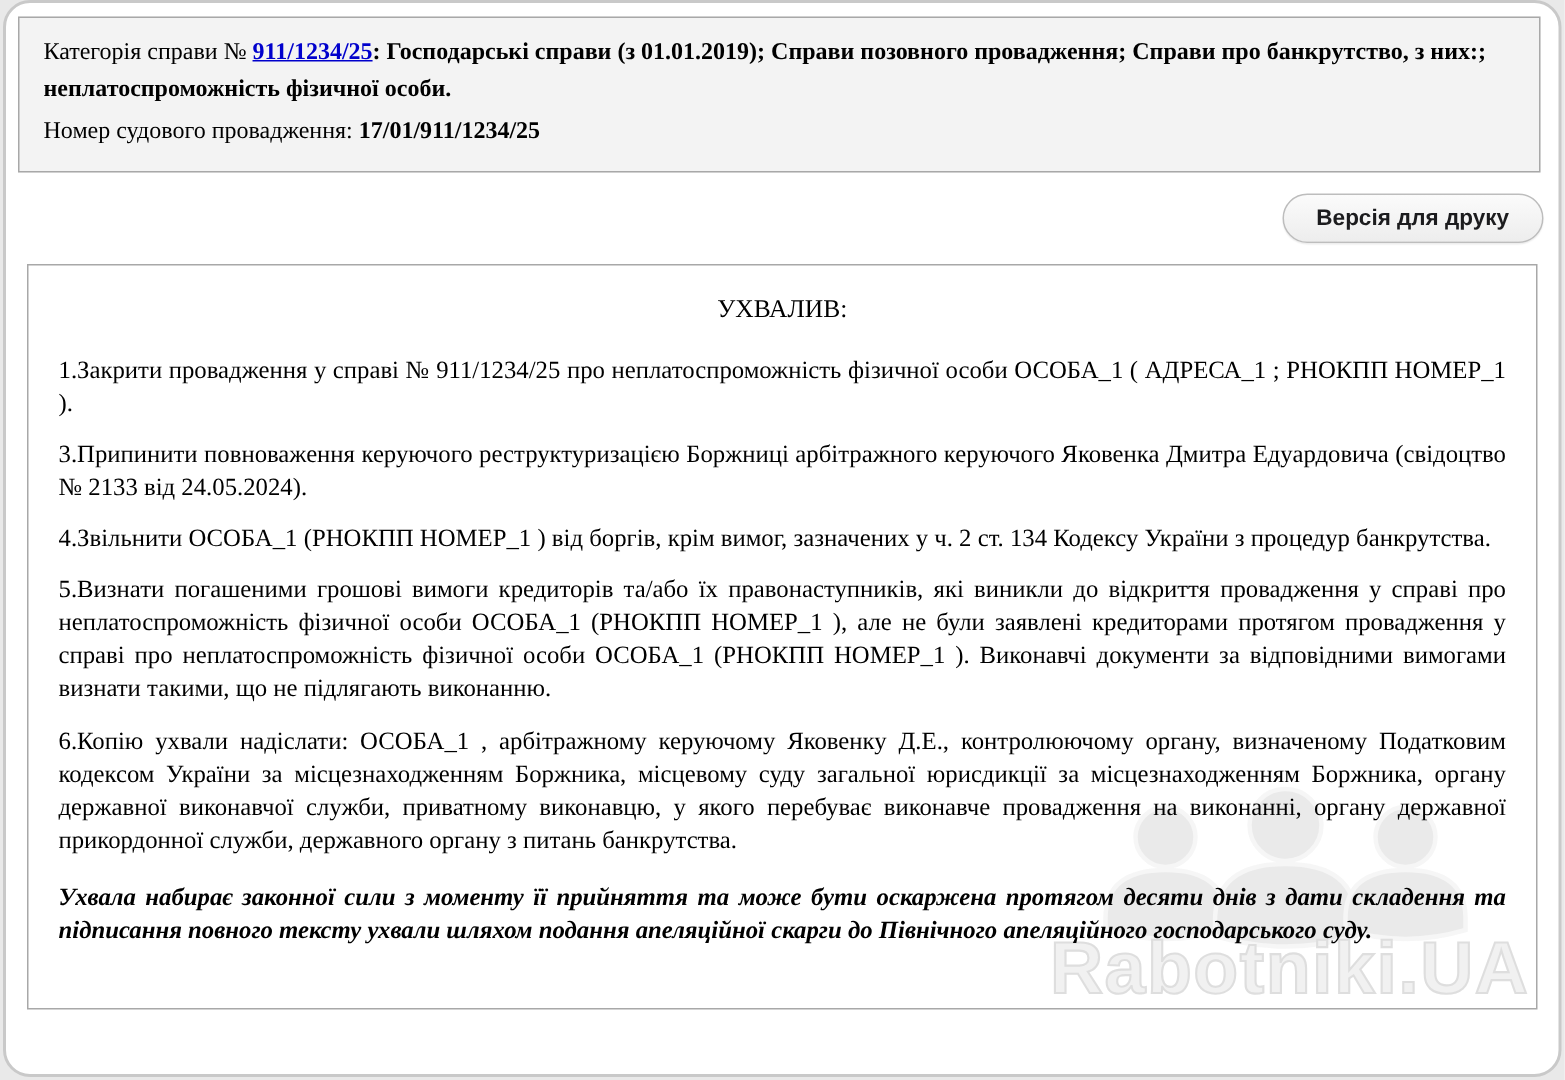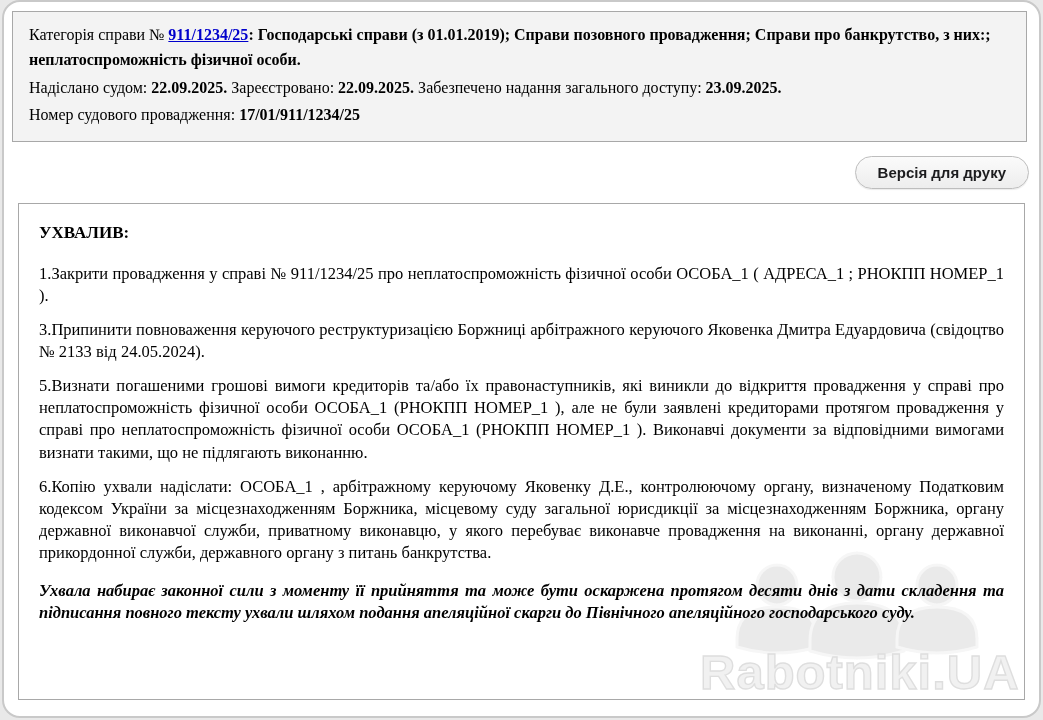--- a/index.html
+++ b/index.html
@@ -62,22 +62,22 @@
     border: 1px solid #a8a8a8;
     padding: 14px 20px 16px 20px;
     height: 497px;
     overflow: hidden;
     font-size: 16.5px;
     line-height: 1.34;
     color: #000;
   }
   .doc-content { position: relative; z-index: 1; }
   .doc-title {
-    text-align: left;
-    font-weight: bold;
+    text-align: center;
+    font-weight: normal;
     font-size: 17px;
     margin: 4px 0 18px 0;
   }
   .doc-par {
     text-align: justify;
     margin: 0 0 12px 0;
   }
   .doc-par.final {
     font-weight: bold;
     font-style: italic;
@@ -95,23 +95,20 @@
 </head>
 <body>
 
 <div class="page-card">
 
   <div class="case-header">
     <div class="h-line">
       <span>Категорія справи № </span><a class="case-link">911/1234/25</a><b>: Господарські справи (з 01.01.2019); Справи позовного провадження; Справи про банкрутство, з них:; неплатоспроможність фізичної особи.</b>
     </div>
     <div class="h-line">
-      <span>Надіслано судом: </span><b>22.09.2025.</b><span> Зареєстровано: </span><b>22.09.2025.</b><span> Забезпечено надання загального доступу: </span><b>23.09.2025.</b>
-    </div>
-    <div class="h-line">
       <span>Номер судового провадження: </span><b>17/01/911/1234/25</b>
     </div>
   </div>
 
   <div class="toolbar-row">
     <button class="print-btn">Версія для друку</button>
   </div>
 
   <div class="doc-box">
 
@@ -124,19 +121,20 @@
         <circle cx="245" cy="38" r="20"></circle>
         <path d="M205 92 Q205 60 245 60 Q285 60 285 92 L285 100 Q245 112 205 100 Z"></path>
       </g>
       <text x="8" y="142" font-family="Liberation Sans, sans-serif" font-size="49" font-weight="bold" letter-spacing="1" fill="#efefef" stroke="#d9d9d9" stroke-width="1.4">Rabotniki.UA</text>
     </svg>
 
     <div class="doc-content">
       <div class="doc-title">УХВАЛИВ:</div>
       <p class="doc-par">1.Закрити провадження у справі № 911/1234/25 про неплатоспроможність фізичної особи ОСОБА_1 ( АДРЕСА_1 ; РНОКПП НОМЕР_1 ).</p>
       <p class="doc-par">3.Припинити повноваження керуючого реструктуризацією Боржниці арбітражного керуючого Яковенка Дмитра Едуардовича (свідоцтво № 2133 від 24.05.2024).</p>
+      <p class="doc-par">4.Звільнити ОСОБА_1 (РНОКПП НОМЕР_1 ) від боргів, крім вимог, зазначених у ч. 2 ст. 134 Кодексу України з процедур банкрутства.</p>
       <p class="doc-par">5.Визнати погашеними грошові вимоги кредиторів та/або їх правонаступників, які виникли до відкриття провадження у справі про неплатоспроможність фізичної особи ОСОБА_1 (РНОКПП НОМЕР_1 ), але не були заявлені кредиторами протягом провадження у справі про неплатоспроможність фізичної особи ОСОБА_1 (РНОКПП НОМЕР_1 ). Виконавчі документи за відповідними вимогами визнати такими, що не підлягають виконанню.</p>
       <p class="doc-par">6.Копію ухвали надіслати: ОСОБА_1 , арбітражному керуючому Яковенку Д.Е., контролюючому органу, визначеному Податковим кодексом України за місцезнаходженням Боржника, місцевому суду загальної юрисдикції за місцезнаходженням Боржника, органу державної виконавчої служби, приватному виконавцю, у якого перебуває виконавче провадження на виконанні, органу державної прикордонної служби, державного органу з питань банкрутства.</p>
       <p class="doc-par final">Ухвала набирає законної сили з моменту її прийняття та може бути оскаржена протягом десяти днів з дати складення та підписання повного тексту ухвали шляхом подання апеляційної скарги до Північного апеляційного господарського суду.</p>
     </div>
   </div>
 
 </div>
 
 </body></html>

